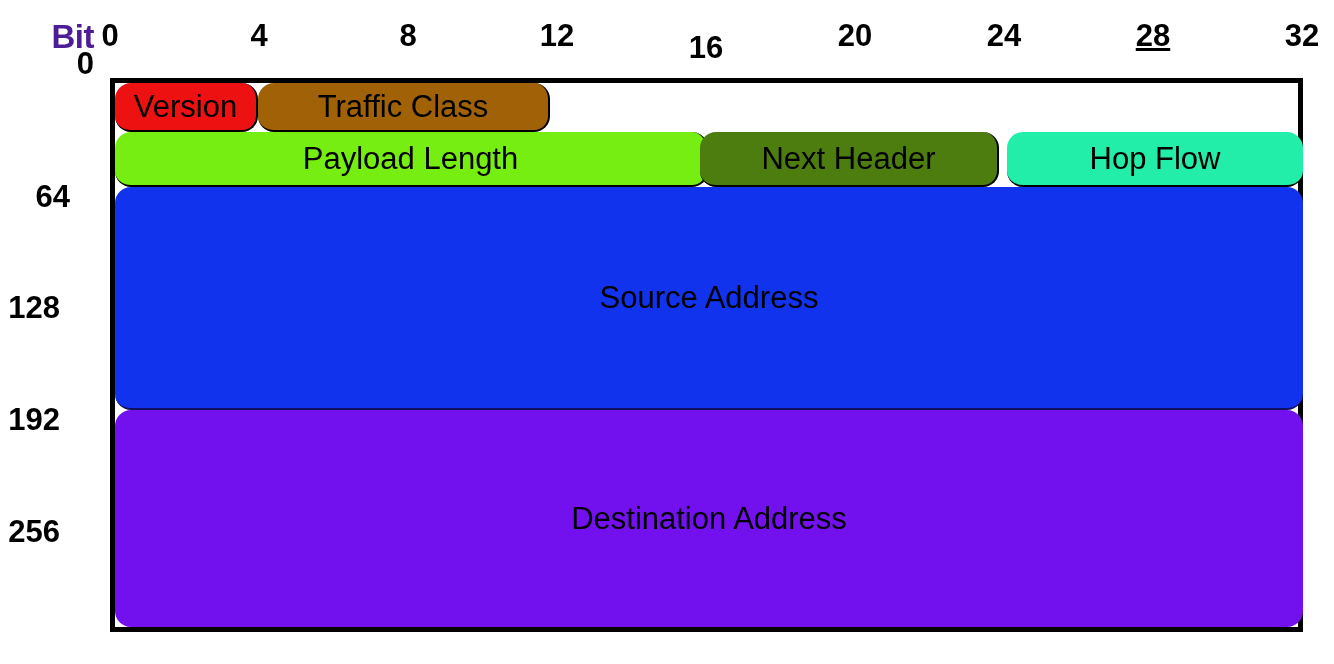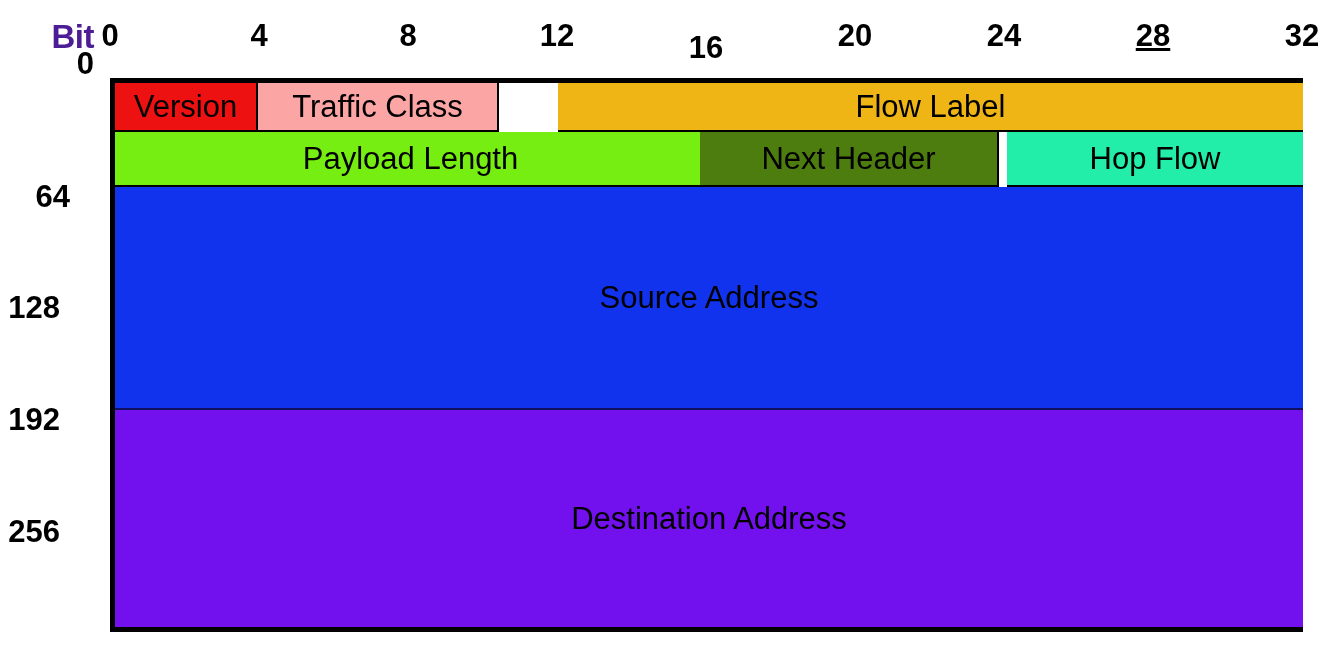--- a/index.html
+++ b/index.html
@@ -66,20 +66,21 @@
   }
   .field {
     position: absolute;
     box-sizing: border-box;
     border-right: 2px solid #000000;
     border-bottom: 2px solid #000000;
     display: flex;
     align-items: center;
     justify-content: center;
     overflow: hidden;
+    border-radius: 16px;
   }
   .field.last-col { border-right: none; }
   .field.last-row { border-bottom: none; }
   .field-label {
     font-size: 31px;
     color: #000000;
     white-space: nowrap;
     line-height: 1;
   }
   .field-label.big { font-size: 31px; }
@@ -105,25 +106,22 @@
   <div class="row-tick" style="left:-26px; top:181px;">64</div>
   <div class="row-tick" style="left:-36px; top:292px;">128</div>
   <div class="row-tick" style="left:-36px; top:404px;">192</div>
   <div class="row-tick" style="left:-36px; top:516px;">256</div>
 
   <div id="table">
 
     <div class="field" style="left:0px; top:0px; width:143px; height:49px; background:#EE1111;">
       <span class="field-label">Version</span>
     </div>
-    <div class="field" style="left:143px; top:0px; width:241px; height:49px; background:#fca5a5;">
+    <div class="field" style="left:143px; top:0px; width:292px; height:49px; background:#a16207;">
       <span class="field-label">Traffic Class</span>
-    </div>
-    <div class="field last-col" style="left:443px; top:0px; width:745px; height:49px; background:#EFB514;">
-      <span class="field-label">Flow Label</span>
     </div>
 
     <div class="field" style="left:0px; top:49px; width:593px; height:55px; background:#77EE11;">
       <span class="field-label">Payload Length</span>
     </div>
     <div class="field" style="left:585px; top:49px; width:299px; height:55px; background:#4d7c0f;">
       <span class="field-label">Next Header</span>
     </div>
     <div class="field last-col" style="left:892px; top:49px; width:296px; height:55px; background:#22EEAA;">
       <span class="field-label">Hop Flow</span>

